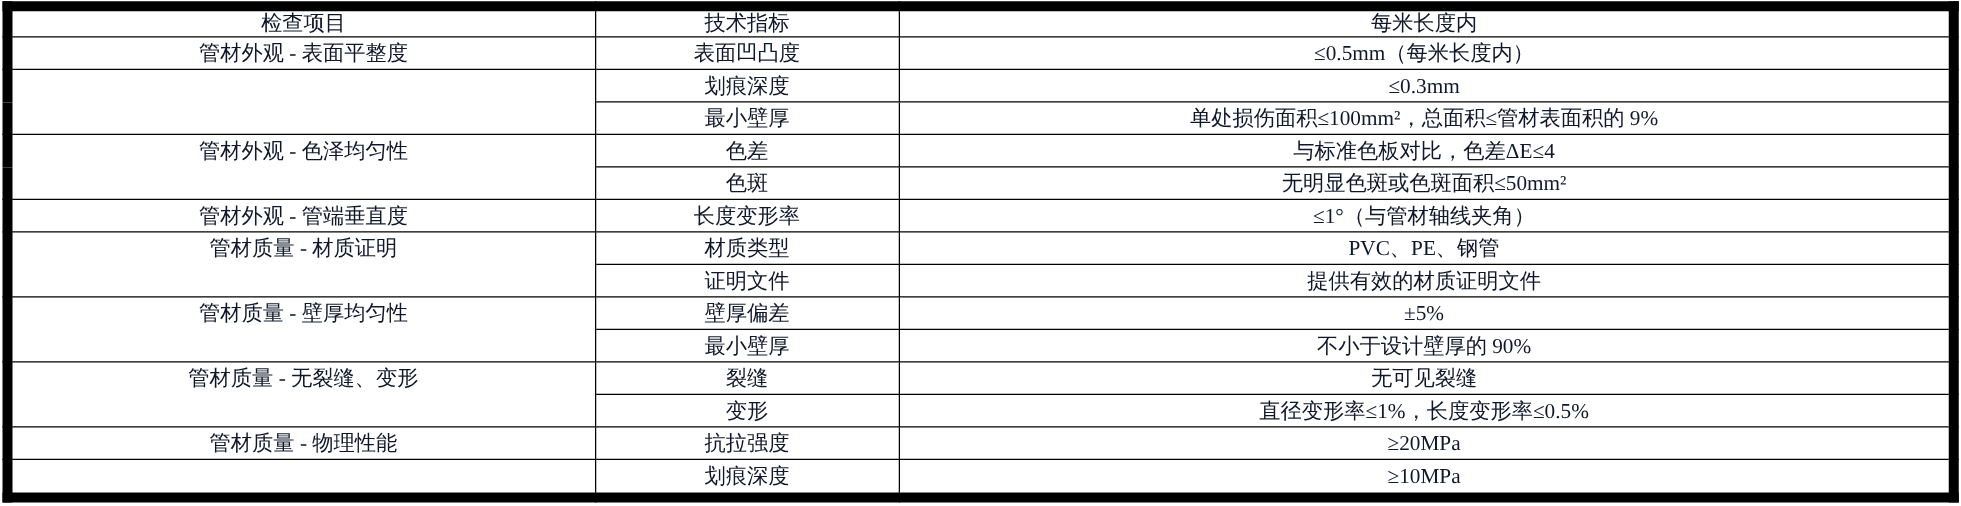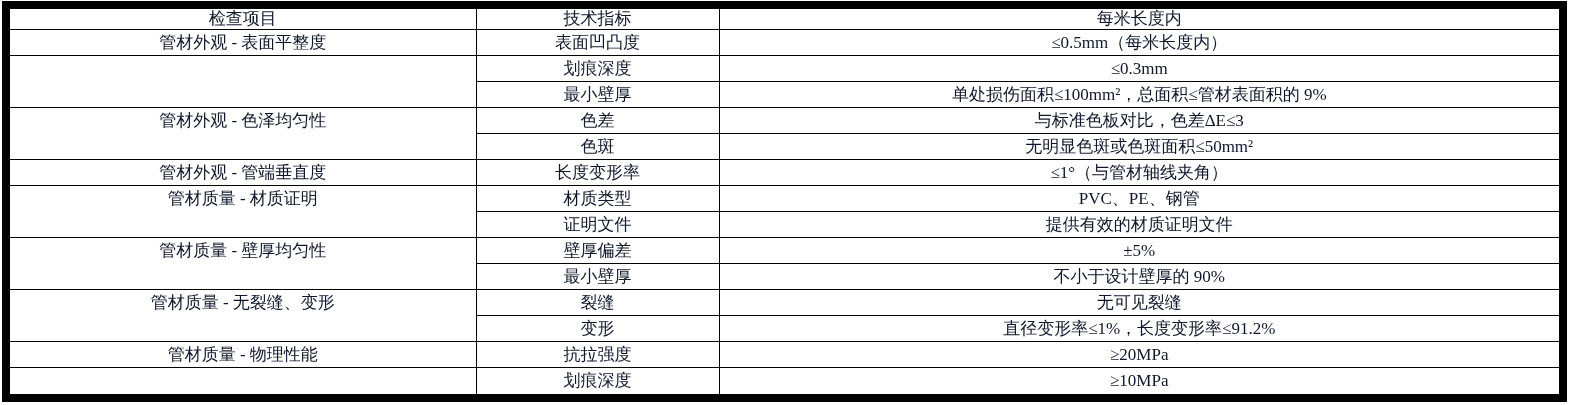--- a/index.html
+++ b/index.html
@@ -71,21 +71,21 @@
         <td>划痕深度</td>
         <td>≤0.3mm</td>
       </tr>
       <tr>
         <td>最小壁厚</td>
         <td>单处损伤面积≤100mm²，总面积≤管材表面积的 9%</td>
       </tr>
       <tr>
         <td class="group-cell" rowspan="2">管材外观 - 色泽均匀性</td>
         <td>色差</td>
-        <td>与标准色板对比，色差ΔE≤3</td>
+        <td>与标准色板对比，色差ΔE≤4</td>
       </tr>
       <tr>
         <td>色斑</td>
         <td>无明显色斑或色斑面积≤50mm²</td>
       </tr>
       <tr>
         <td>管材外观 - 管端垂直度</td>
         <td>长度变形率</td>
         <td>≤1°（与管材轴线夹角）</td>
       </tr>
@@ -107,21 +107,21 @@
         <td>最小壁厚</td>
         <td>不小于设计壁厚的 90%</td>
       </tr>
       <tr>
         <td class="group-cell" rowspan="2">管材质量 - 无裂缝、变形</td>
         <td>裂缝</td>
         <td>无可见裂缝</td>
       </tr>
       <tr>
         <td>变形</td>
-        <td>直径变形率≤1%，长度变形率≤91.2%</td>
+        <td>直径变形率≤1%，长度变形率≤0.5%</td>
       </tr>
       <tr>
         <td>管材质量 - 物理性能</td>
         <td>抗拉强度</td>
         <td>≥20MPa</td>
       </tr>
       <tr>
         <td></td>
         <td>划痕深度</td>
         <td>≥10MPa</td>

